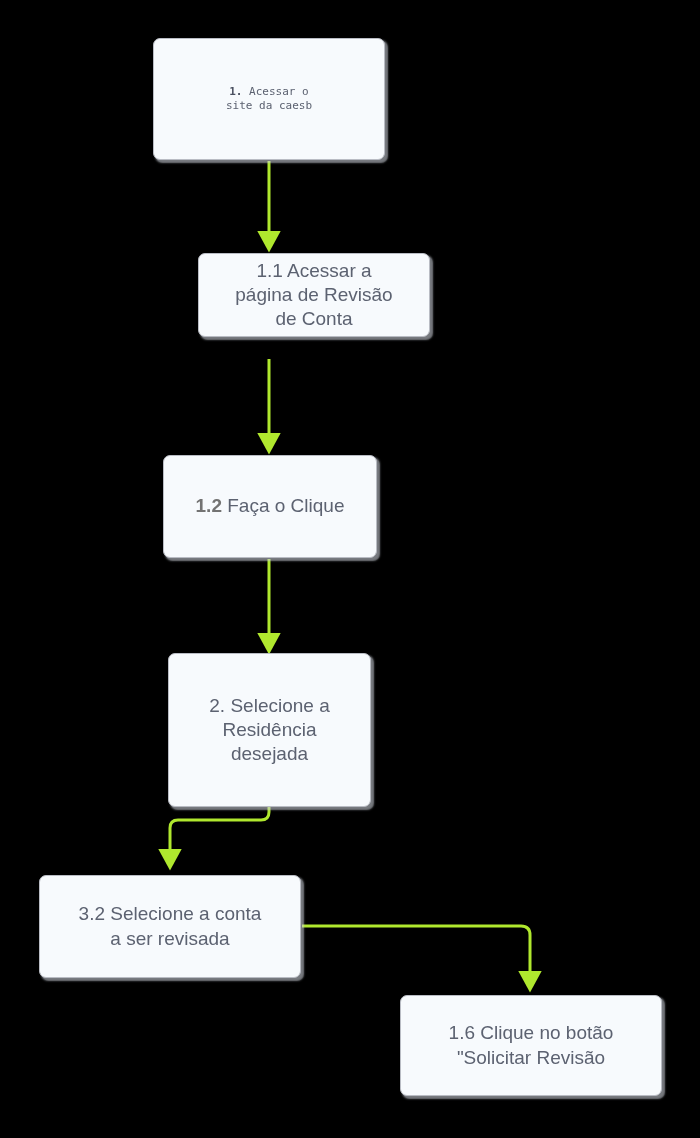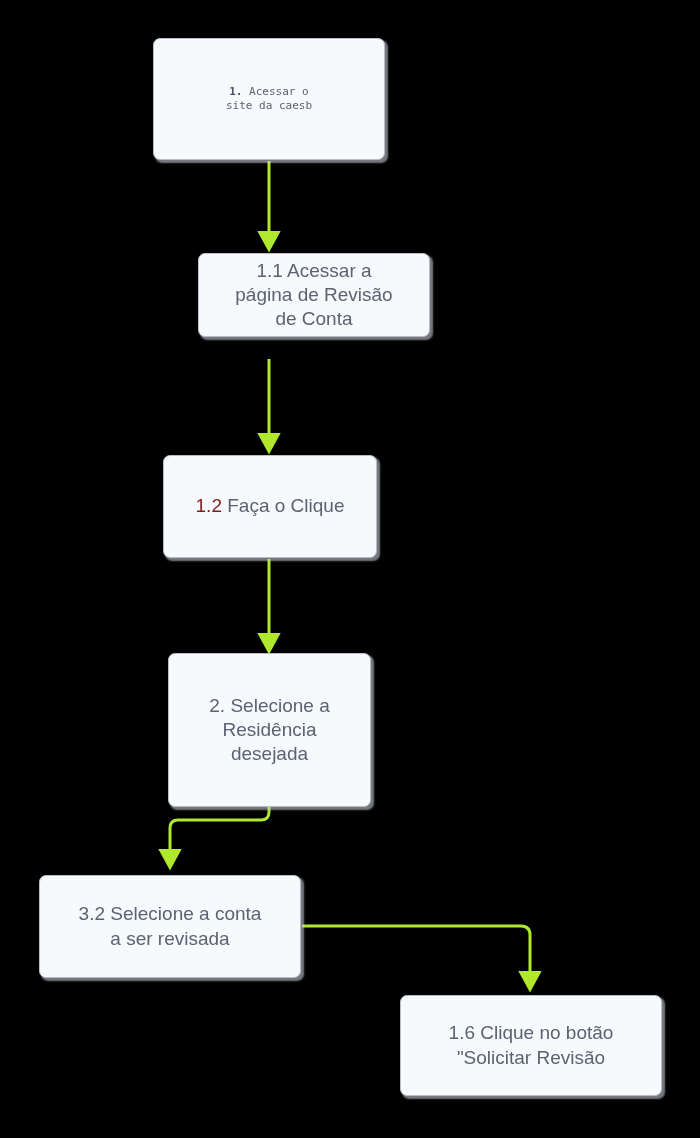--- a/index.html
+++ b/index.html
@@ -54,22 +54,22 @@
     color: #4a5060;
   }
   
   .sans .node-label {
     font-family: "Liberation Sans", sans-serif;
     font-size: 19px;
     color: #5c6271;
   }
   .sans .prefix { font-weight: normal; }
   .sans.bold-prefix .prefix {
-    font-weight: normal;
-    color: #7f1d1d;
+    font-weight: bold;
+    color: #737373;
     text-align: center;
   }
 
   
   #node-1   { left: 153px; top: 38px;  width: 232px; height: 122px; }
   #node-1-1 { left: 153px; top: 253px; width: 232px; height: 84px; margin-left: 45px; }
   #node-1-2 { left: 163px; top: 455px; width: 214px; height: 103px; }
   #node-2   { left: 168px; top: 653px; width: 203px; height: 154px; }
   #node-2-1 { left: 39px;  top: 875px; width: 262px; height: 103px; }
   #node-2-2 { left: 400px; top: 995px; width: 262px; height: 101px; }

